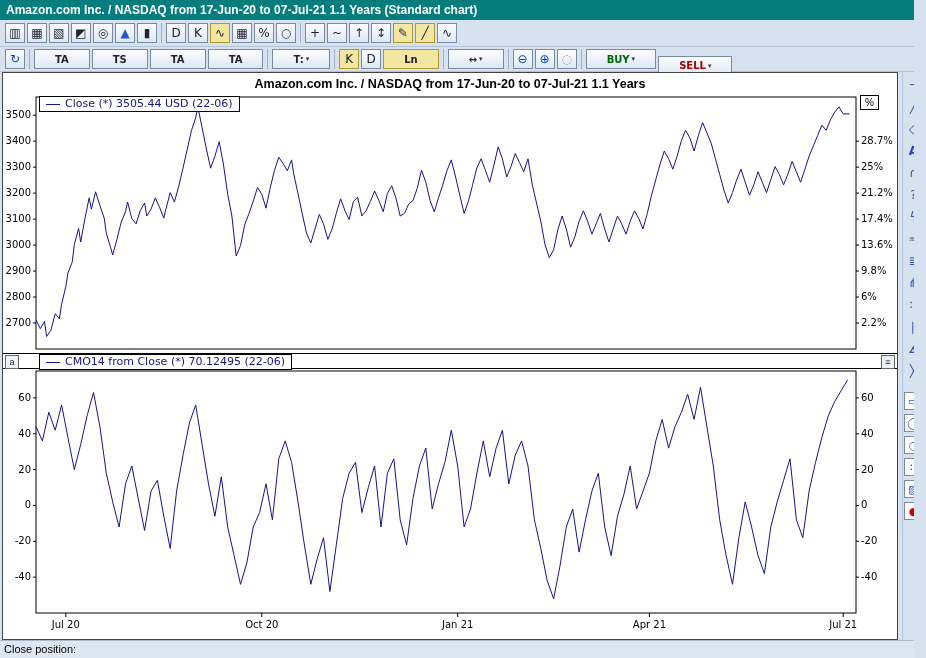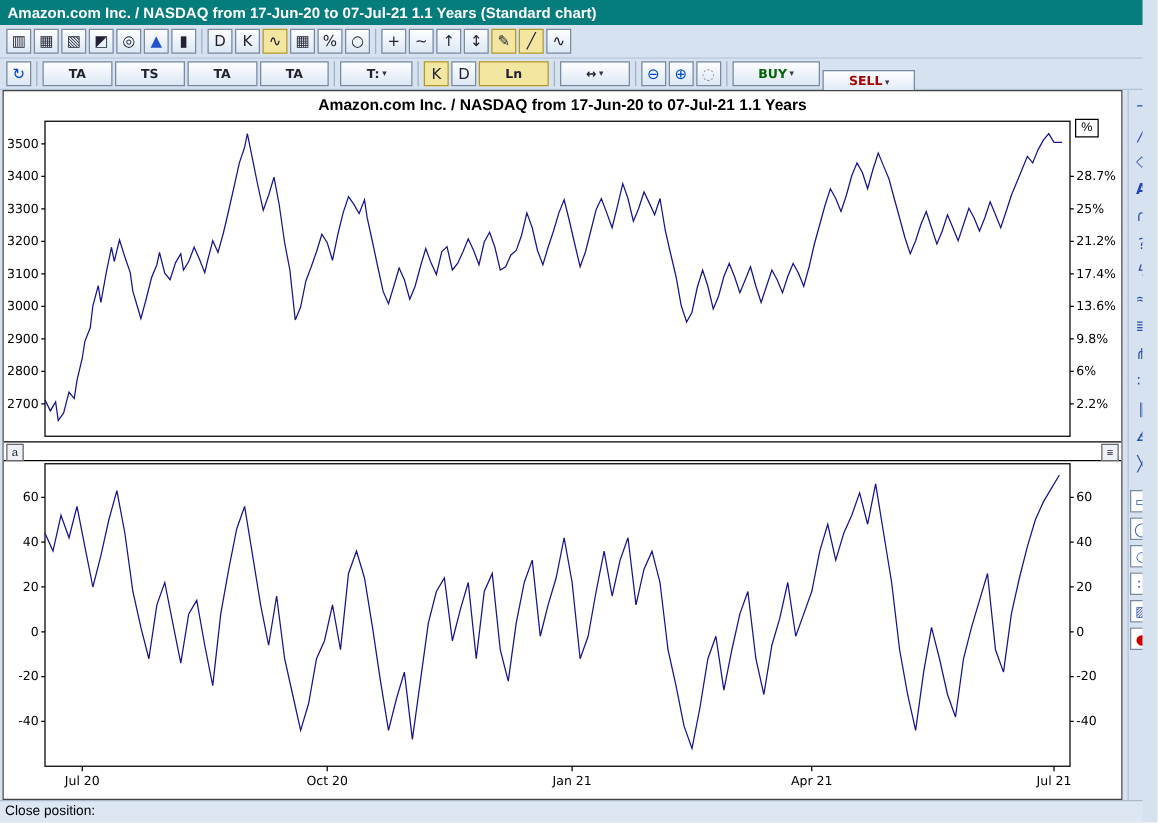--- a/index.html
+++ b/index.html
@@ -140,25 +140,31 @@
           <line x1="853" y1="152.08247422680412" x2="856" y2="152.08247422680412" stroke="#000"></line>
           <text x="858" y="155.08247422680412" font-size="10" font-family="DejaVu Sans, sans-serif" fill="#000">13.6%</text>
           <line x1="853" y1="178.06185567010309" x2="856" y2="178.06185567010309" stroke="#000"></line>
           <text x="858" y="181.06185567010309" font-size="10" font-family="DejaVu Sans, sans-serif" fill="#000">9.8%</text>
           <line x1="853" y1="204.04123711340205" x2="856" y2="204.04123711340205" stroke="#000"></line>
           <text x="858" y="207.04123711340205" font-size="10" font-family="DejaVu Sans, sans-serif" fill="#000">6%</text>
           <line x1="853" y1="230.02061855670104" x2="856" y2="230.02061855670104" stroke="#000"></line>
           <text x="858" y="233.02061855670104" font-size="10" font-family="DejaVu Sans, sans-serif" fill="#000">2.2%</text>
           <polyline points="33.0,226.9 37.3,235.7 41.5,228.5 43.6,243.5 47.9,237.3 52.2,220.7 56.4,225.9 58.6,211.3 62.8,193.6 64.9,180.1 69.2,169.2 71.3,151.6 75.6,135.5 77.7,149.0 82.0,125.1 86.2,104.8 88.4,116.2 92.6,98.8 96.9,112.6 101.2,125.1 103.3,140.1 107.5,154.2 109.7,162.0 113.9,146.4 118.2,129.2 122.5,118.8 124.6,109.0 128.8,125.6 133.1,130.8 137.4,117.3 141.6,110.0 143.8,123.0 148.0,116.2 152.3,104.8 156.5,114.2 160.8,125.1 162.9,116.2 167.2,99.6 171.4,109.0 175.7,93.4 180.0,75.2 184.2,56.5 188.5,37.3 192.7,24.8 194.9,13.9 199.1,34.7 203.4,56.0 207.6,75.2 211.9,63.2 216.2,48.7 220.4,71.0 224.7,101.2 228.9,123.0 233.2,163.0 237.5,152.6 241.7,131.8 246.0,120.4 250.2,108.4 254.5,94.4 258.8,101.2 263.0,115.2 267.3,94.4 271.5,77.3 275.8,64.3 280.1,70.5 284.3,77.8 288.6,66.9 290.7,80.9 295.0,100.6 299.2,120.4 303.5,140.1 307.8,150.0 312.0,136.0 316.3,121.4 320.5,130.8 324.8,146.4 329.1,136.0 333.3,120.4 337.6,105.8 341.8,117.3 346.1,126.6 350.4,108.4 354.6,104.3 358.9,123.0 363.1,117.8 367.4,108.4 371.6,98.0 375.9,107.4 380.2,118.8 384.4,100.6 388.7,92.8 392.9,104.8 397.2,123.0 401.5,120.4 405.7,111.0 410.0,107.4 414.2,95.4 418.5,77.3 422.8,89.2 427.0,107.4 431.3,118.8 435.5,104.8 439.8,91.8 444.1,77.3 448.3,66.9 452.6,84.0 456.8,102.2 461.1,120.4 465.4,108.4 469.6,91.8 473.9,74.7 478.1,65.8 482.4,77.3 486.7,89.2 490.9,72.1 495.2,53.9 499.4,65.8 503.7,84.0 508.0,73.6 512.2,60.6 516.5,69.5 520.7,78.8 525.0,65.8 529.3,91.8 533.5,110.0 537.8,128.2 542.0,151.6 546.3,164.6 550.6,156.8 554.8,137.0 559.1,123.0 563.3,136.0 567.6,154.2 571.9,143.8 576.1,128.2 580.4,117.8 584.6,128.2 588.9,141.2 593.2,130.8 597.4,120.4 601.7,136.0 605.9,149.0 610.2,136.0 614.5,123.0 618.7,130.8 623.0,141.2 627.2,128.2 631.5,117.8 635.8,125.6 640.0,136.0 644.3,120.4 648.5,102.2 652.8,86.6 657.1,71.0 661.3,58.0 665.6,65.8 669.8,76.2 674.1,63.2 678.4,47.6 682.6,37.3 686.9,45.0 691.1,58.0 695.4,42.4 699.6,29.5 703.9,39.9 708.2,50.2 712.4,65.8 716.7,81.4 720.9,97.0 725.2,110.0 729.5,99.6 733.7,86.6 738.0,76.2 742.2,89.2 746.5,102.2 750.8,91.8 755.0,78.8 759.3,89.2 763.5,99.6 767.8,86.6 772.1,73.6 776.3,81.4 780.6,91.8 784.8,81.4 789.1,68.4 793.4,78.8 797.6,89.2 801.9,76.2 806.1,63.2 810.4,52.8 814.7,42.4 818.9,32.1 823.2,37.3 827.4,26.9 831.7,19.1 836.0,13.9 840.2,20.9 846.6,20.9" fill="none" stroke="#14148c" stroke-width="1"></polyline>
         </svg>
+      <div class="legend legend1">
+        <span class="swatch"></span><span>Close (*) 3505.44 USD (22-06)</span>
+      </div>
       <div class="unit-box">%</div>
     </div>
 
     <div class="strip">
       <div class="mini-btn mini-left">a</div>
+      <div class="legend legend2">
+        <span class="swatch"></span><span>CMO14 from Close (*) 70.12495 (22-06)</span>
+      </div>
       <div class="mini-btn mini-right">≡</div>
     </div>
 
     <div class="pane">
       <svg id="svg-cmo" width="894" height="270">
           <rect x="33" y="2" width="820" height="242" fill="none" stroke="#000" stroke-width="1"></rect>
           <line x1="30" y1="208.14814814814815" x2="33" y2="208.14814814814815" stroke="#000"></line>
           <text x="28" y="211.14814814814815" text-anchor="end" font-size="10" font-family="DejaVu Sans, sans-serif" fill="#000">-40</text>
           <line x1="30" y1="172.2962962962963" x2="33" y2="172.2962962962963" stroke="#000"></line>
           <text x="28" y="175.2962962962963" text-anchor="end" font-size="10" font-family="DejaVu Sans, sans-serif" fill="#000">-20</text>

